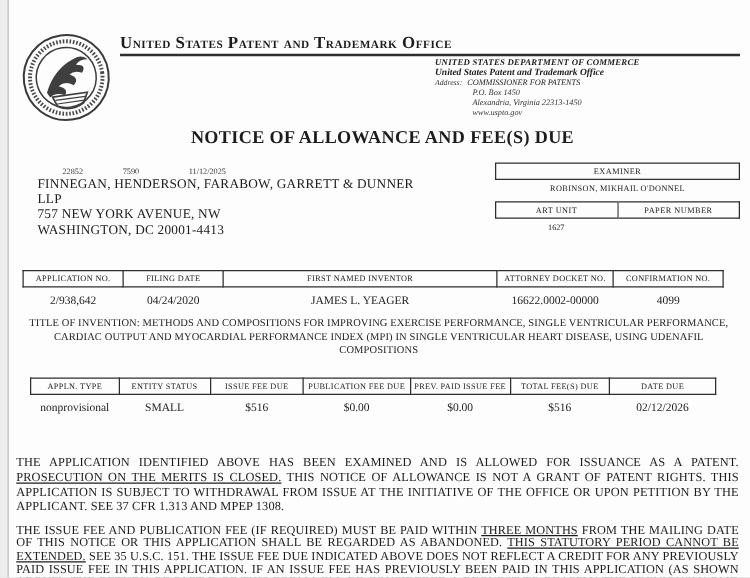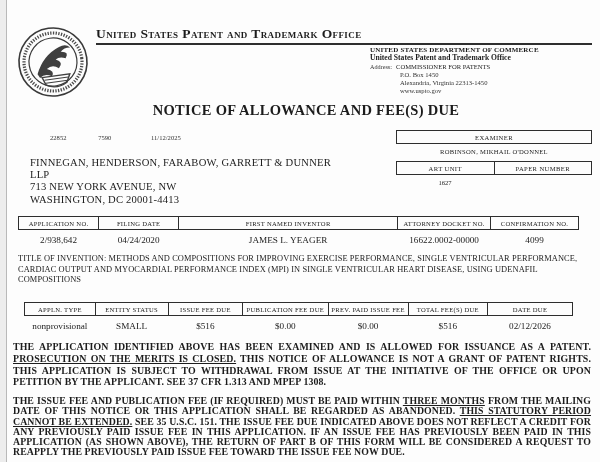--- a/index.html
+++ b/index.html
@@ -11,39 +11,39 @@
   .edge-strip{position:absolute;left:0;top:0;bottom:0;width:6px;background:#ededed;}
   .edge-line{position:absolute;left:6px;top:0;bottom:0;width:1px;background:#b9b9b9;}
 
   
   .seal{position:absolute;left:16px;top:24px;width:74px;height:76px;}
   .office-name{
     position:absolute;left:96px;top:26px;font-size:13.5px;letter-spacing:.4px;
     font-variant:small-caps;font-weight:600;white-space:nowrap;
   }
   .header-rule{position:absolute;left:96px;top:43px;width:496px;height:2px;background:#2e2e2e;}
-  .dept-block{position:absolute;left:370px;top:46px;font-size:6.6px;line-height:8px;}
+  .dept-block{position:absolute;left:348px;top:46px;font-size:6.6px;line-height:8px;font-style:italic;}
   .dept-l1{font-weight:bold;font-size:7px;letter-spacing:.2px;}
   .dept-l2{font-weight:bold;font-size:7.6px;}
   .addr-row{display:flex;gap:4px;margin-top:1px;}
   .addr-label{font-size:6.2px;color:#333;}
   .addr-indent{margin-left:30px;color:#333;}
 
   .doc-title{
     position:absolute;left:12px;right:0;top:102px;text-align:center;
     font-weight:bold;font-size:14.5px;letter-spacing:.3px;
   }
 
   
   .mailing{position:absolute;left:30px;top:134px;width:330px;}
   .mail-meta{font-size:6.6px;color:#333;white-space:nowrap;}
   .mail-meta .m1{margin-left:20px;}
   .mail-meta .m2{margin-left:30px;}
   .mail-meta .m3{margin-left:38px;}
-  .mail-lines{margin-top:16px;font-size:10.6px;line-height:12.2px;letter-spacing:.2px;}
+  .mail-lines{margin-top:1px;font-size:10.6px;line-height:12.2px;letter-spacing:.2px;}
 
   
   .exam{position:absolute;left:396px;top:130px;width:196px;font-size:6.6px;}
   .boxed{border:1px solid #2e2e2e;box-sizing:border-box;text-align:center;
          padding:3px 0 2px 0;letter-spacing:.4px;background:#fdfdfd;}
   .exam-name{text-align:center;margin-top:4px;letter-spacing:.3px;}
   .unit-row{display:flex;margin-top:6px;}
   .unit-row .boxed{flex:1;}
   .unit-row .boxed + .boxed{border-left:none;}
   .unit-vals{display:flex;margin-top:4px;}
@@ -65,26 +65,26 @@
   .fee-table col:nth-child(1){width:12.9%}
   .fee-table col:nth-child(2){width:13.3%}
   .fee-table col:nth-child(3){width:13.6%}
   .fee-table col:nth-child(4){width:15.6%}
   .fee-table col:nth-child(5){width:14.6%}
   .fee-table col:nth-child(6){width:14.5%}
   .fee-table col:nth-child(7){width:15.5%}
 
   .invention-title{
     position:absolute;left:18px;top:254px;width:570px;
-    font-size:8.4px;line-height:10.6px;letter-spacing:.1px;color:#222;
+    font-size:8.4px;line-height:10.6px;letter-spacing:.1px;color:#222;text-align:center;
   }
 
   .body-par{
-    position:absolute;left:13px;width:578px;font-weight:bold;
-    text-align:justify;letter-spacing:.1px;
+    position:absolute;left:13px;width:578px;font-weight:normal;
+    text-align:justify;letter-spacing:.1px;margin-top:24px;
   }
   .par1{top:341px;font-size:9.9px;line-height:11.8px;}
   .par2{top:396px;font-size:9.8px;line-height:10.3px;}
   .body-par .u{text-decoration:underline;}
 </style>
 </head>
 <body>
 
 <div class="page">
   <div class="edge-strip"></div>
@@ -120,21 +120,21 @@
 
   <div class="mailing">
     <div class="mail-meta">
       <span class="m1">22852</span>
       <span class="m2">7590</span>
       <span class="m3">11/12/2025</span>
     </div>
     <div class="mail-lines">
       <div>FINNEGAN, HENDERSON, FARABOW, GARRETT &amp; DUNNER</div>
       <div>LLP</div>
-      <div>713 NEW YORK AVENUE, NW</div>
+      <div>757 NEW YORK AVENUE, NW</div>
       <div>WASHINGTON, DC 20001-4413</div>
     </div>
   </div>
 
   <div class="exam">
     <div class="boxed">EXAMINER</div>
     <div class="exam-name">ROBINSON, MIKHAIL O'DONNEL</div>
     <div class="unit-row">
       <div class="boxed">ART UNIT</div>
       <div class="boxed">PAPER NUMBER</div>

